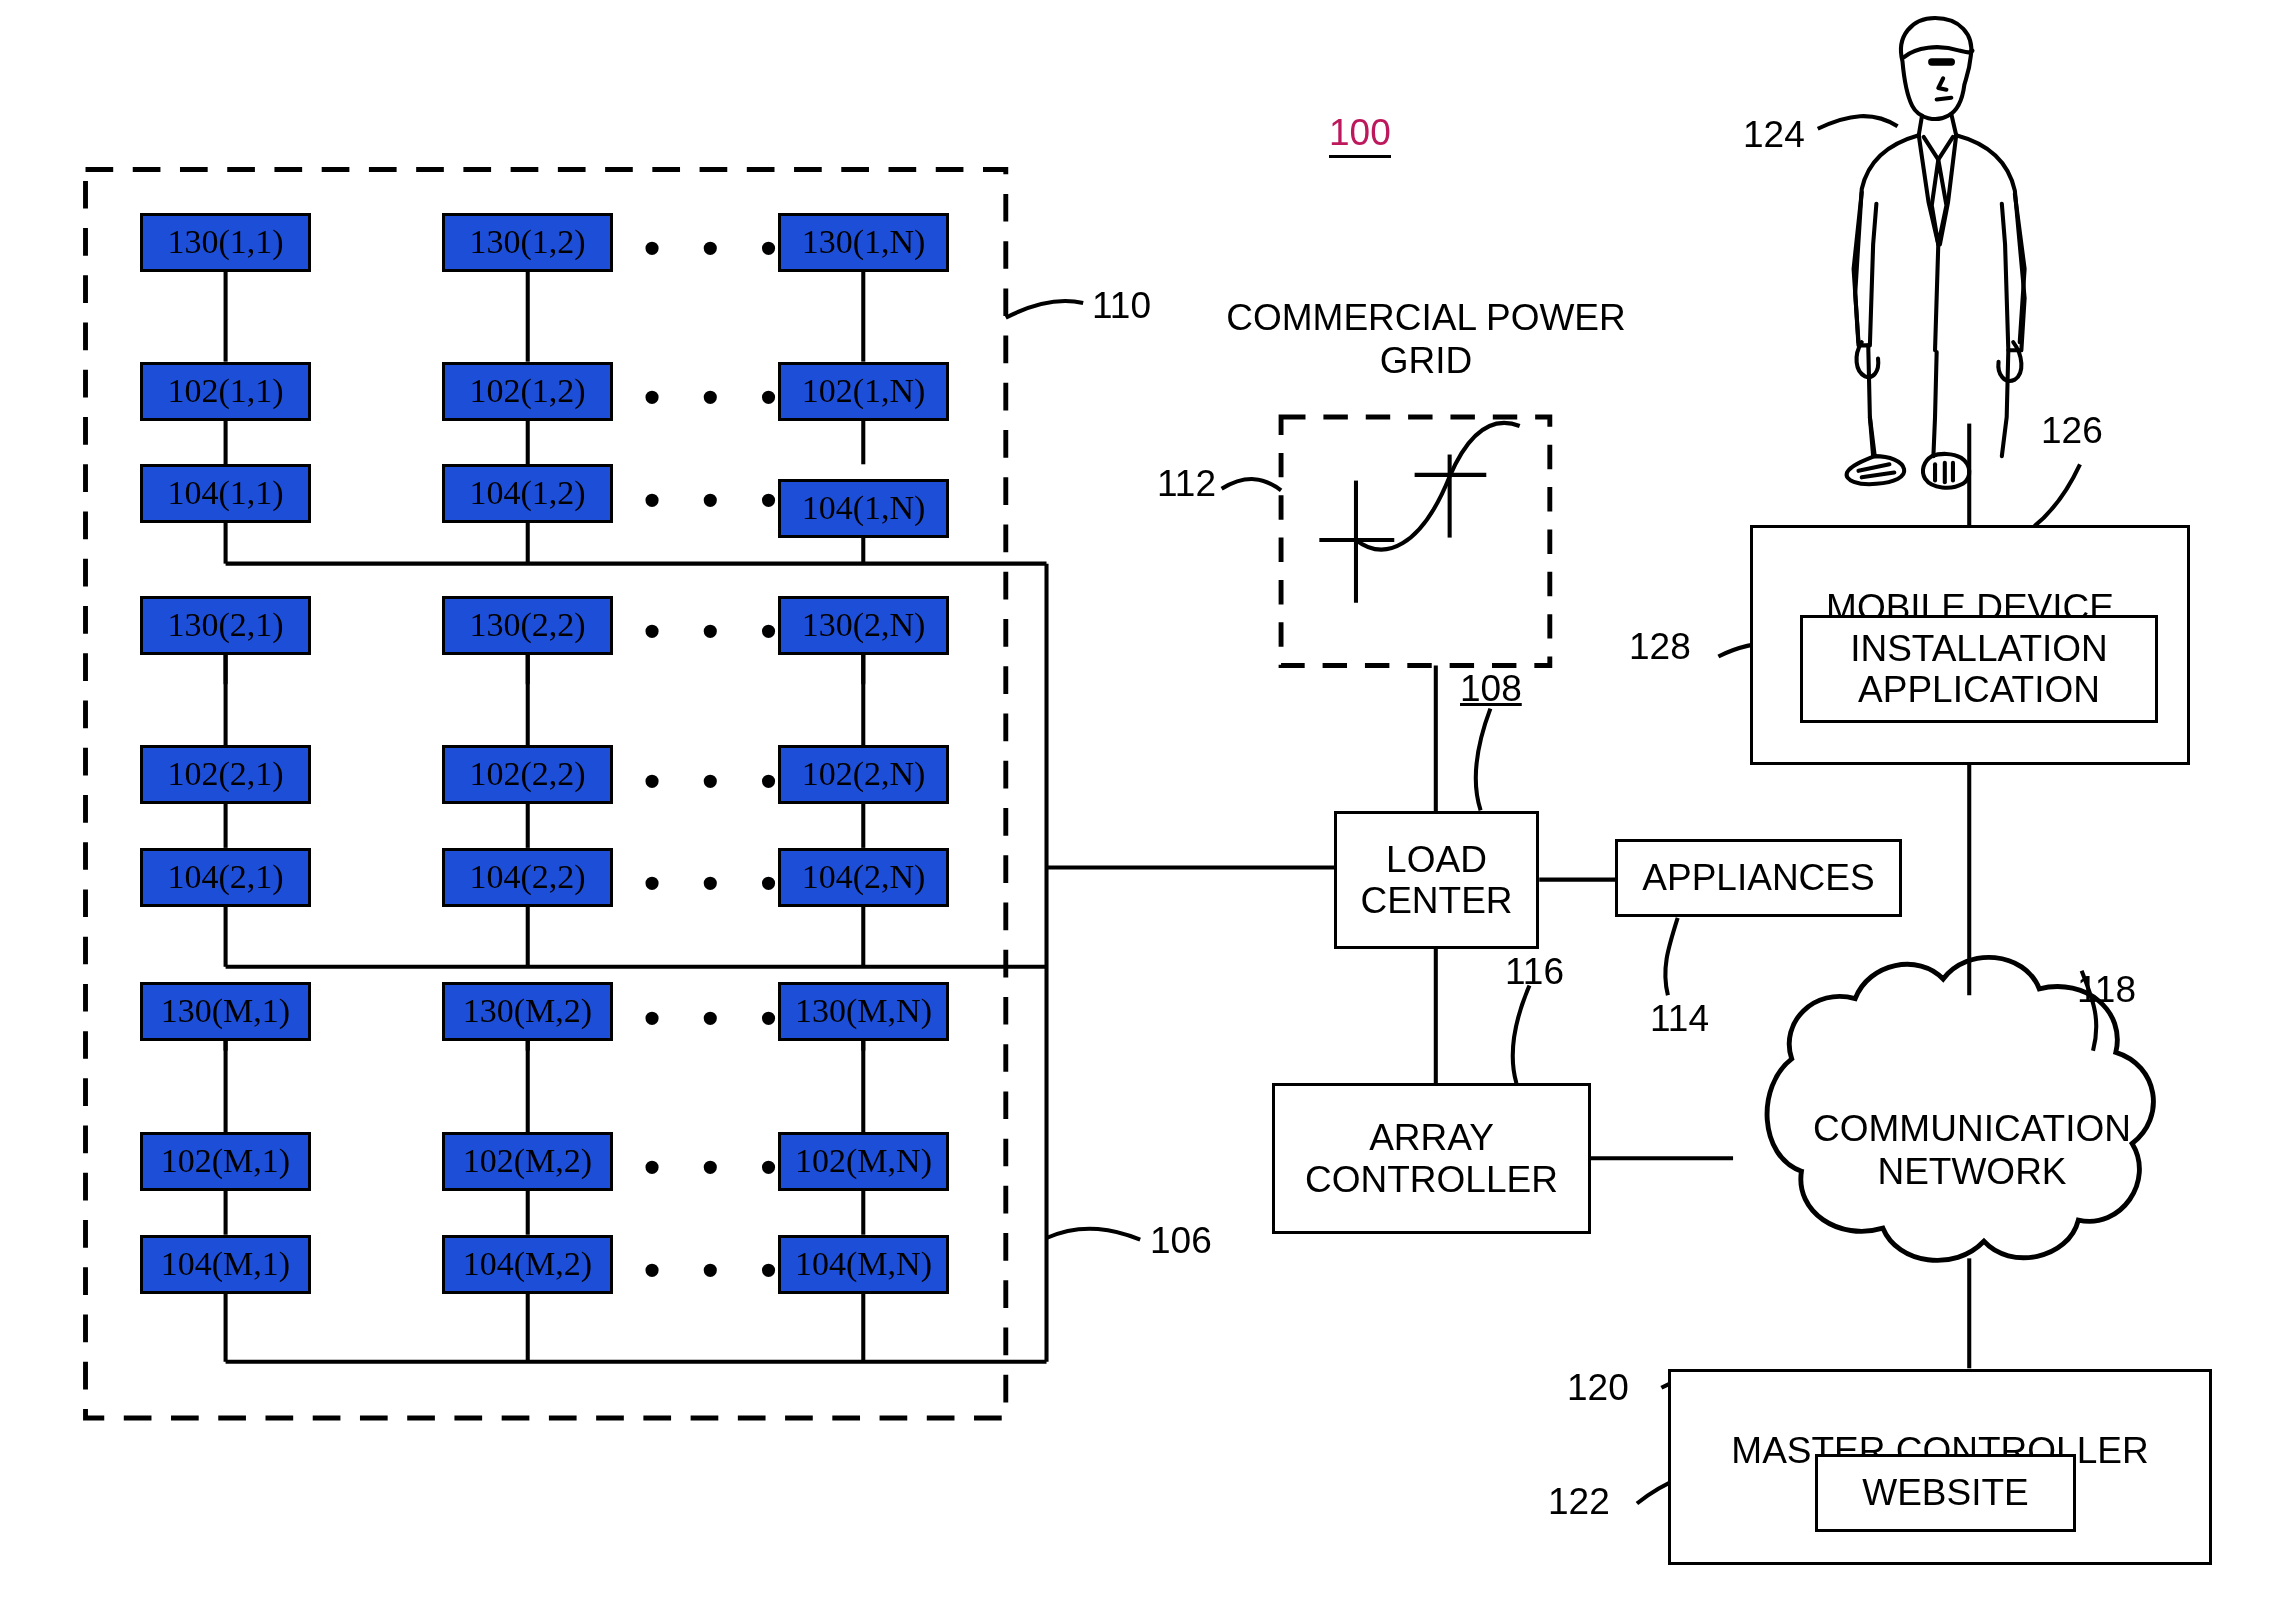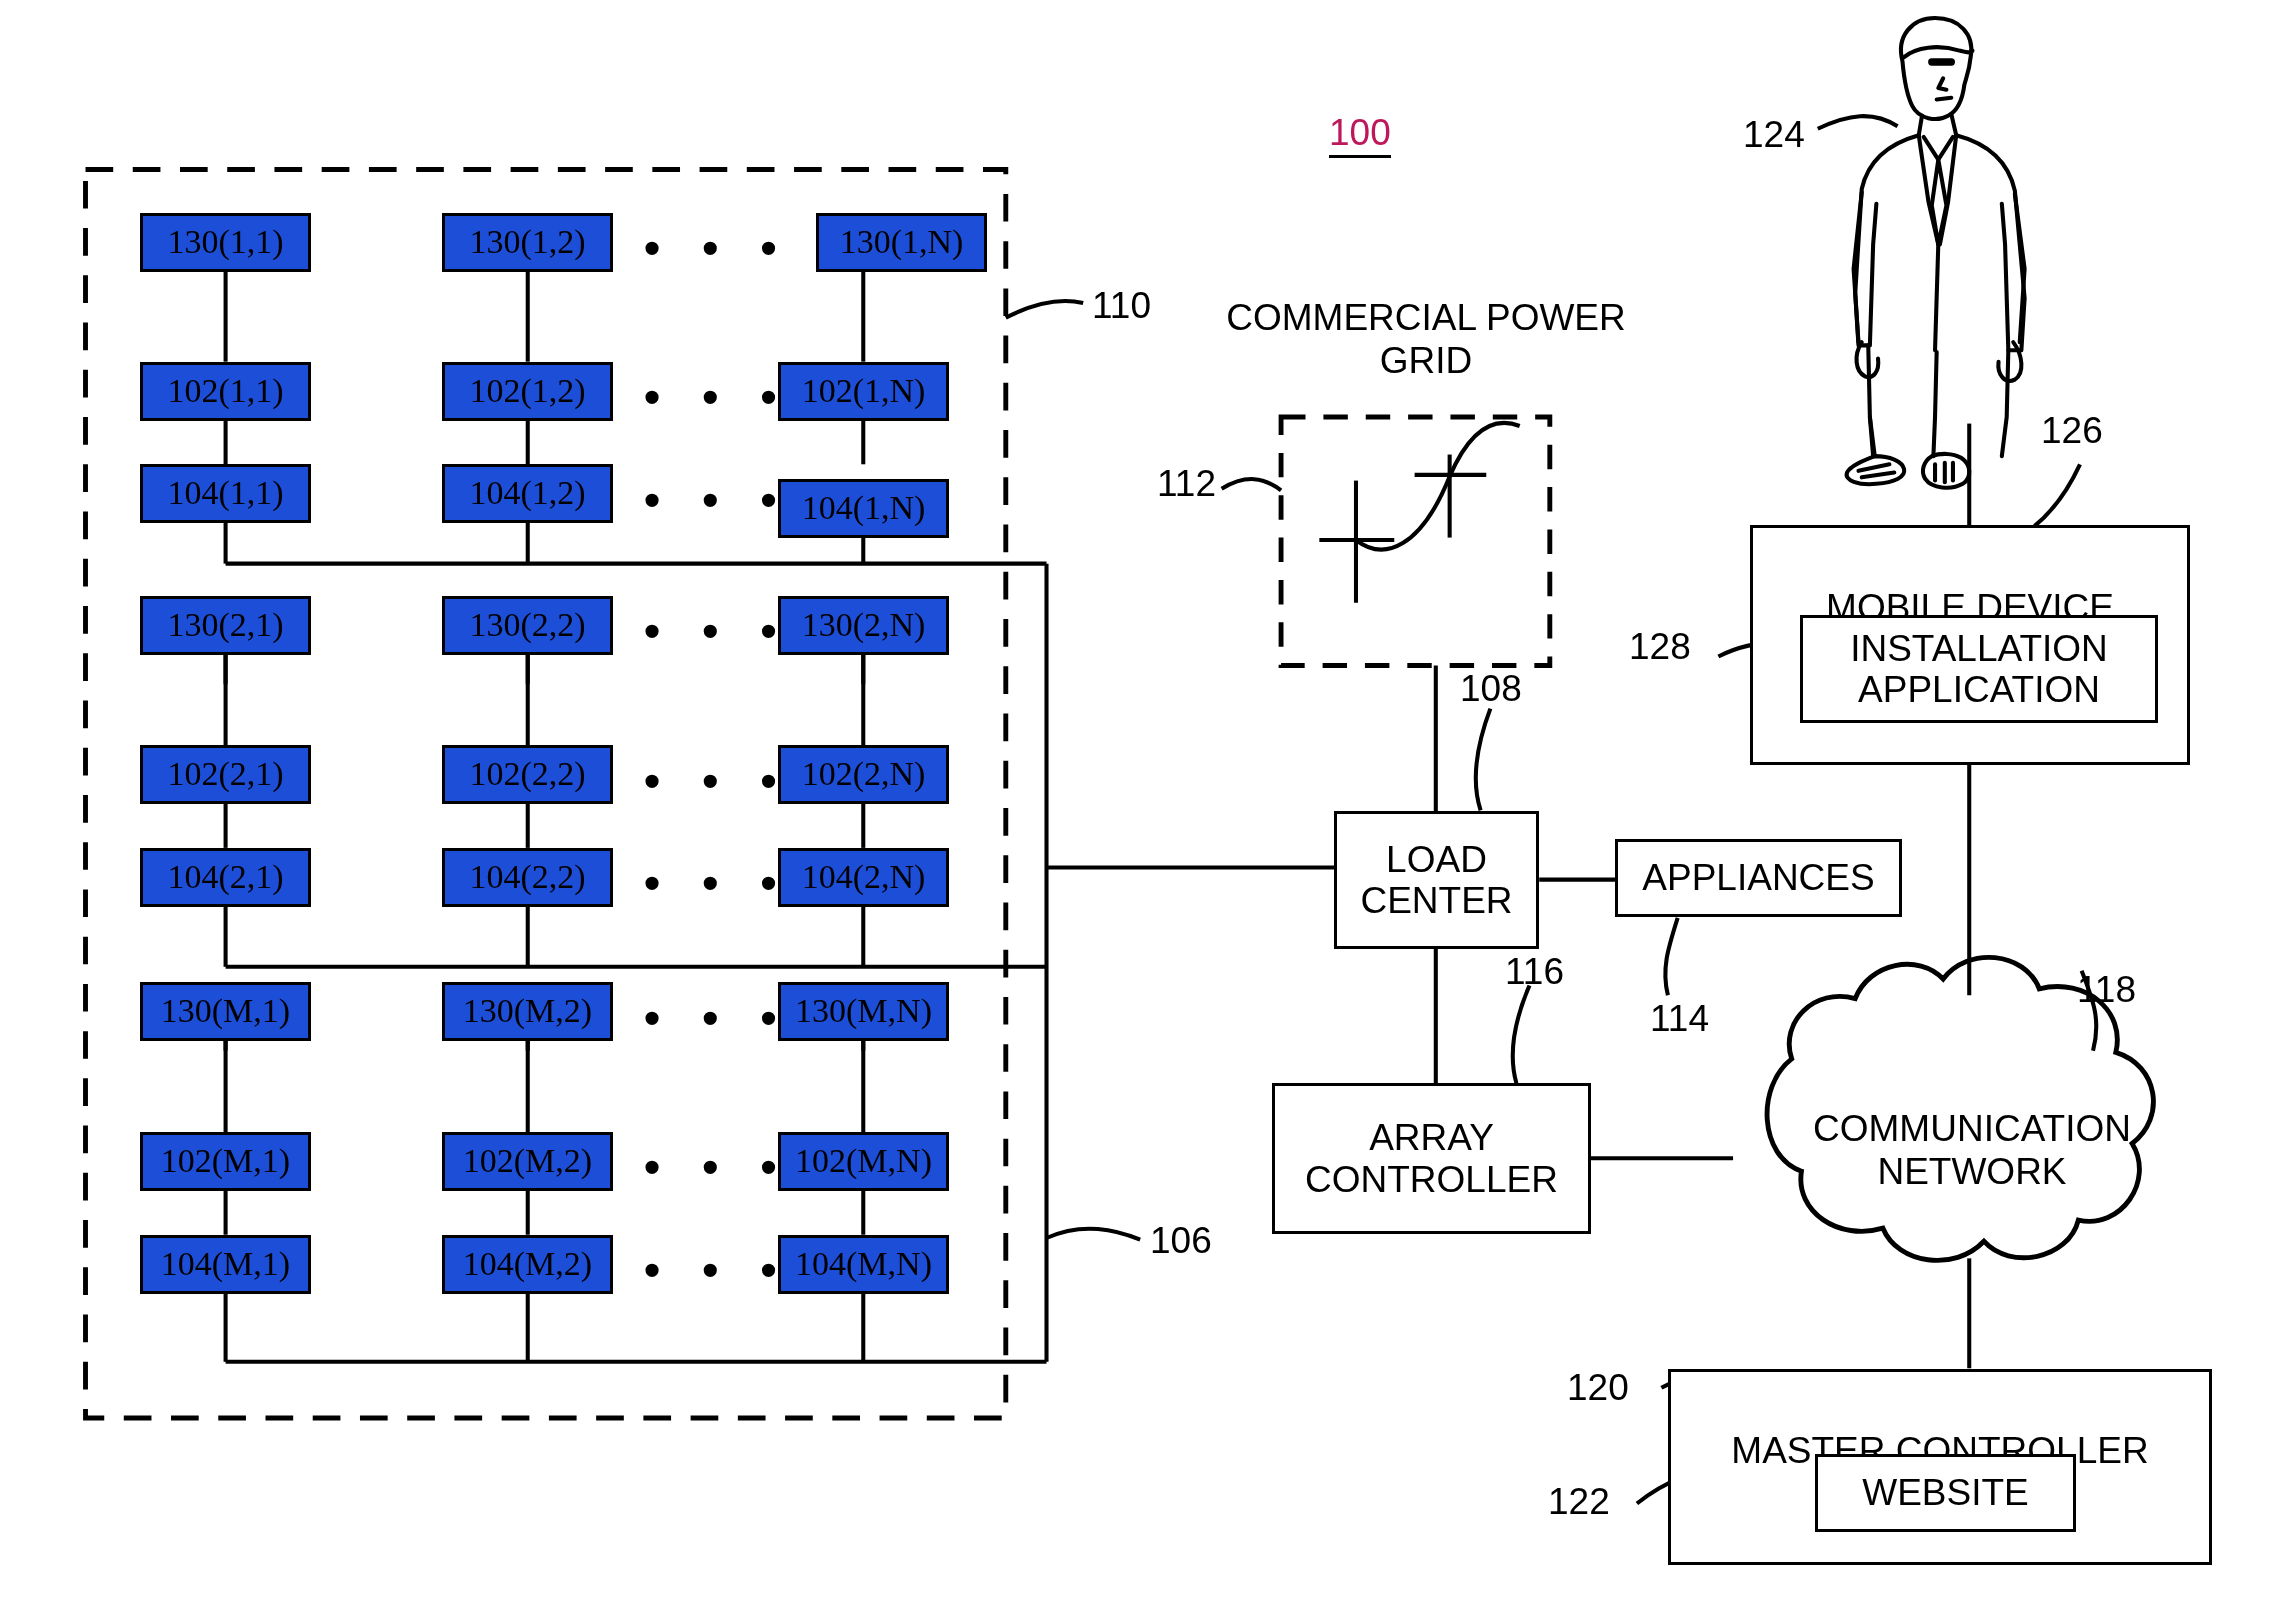--- a/index.html
+++ b/index.html
@@ -290,21 +290,21 @@
   <div class="fignum" style="left:1329px; top:112px;">100</div>
 
   <div class="node-box cell" style="left:140px; top:213px;">130(1,1)</div>
   <div class="node-box cell" style="left:140px; top:362px;">102(1,1)</div>
   <div class="node-box cell" style="left:140px; top:464px;">104(1,1)</div>
 
   <div class="node-box cell" style="left:442px; top:213px;">130(1,2)</div>
   <div class="node-box cell" style="left:442px; top:362px;">102(1,2)</div>
   <div class="node-box cell" style="left:442px; top:464px;">104(1,2)</div>
 
-  <div class="node-box cell" style="left:816px; top:213px;">130(1,N)</div>
+  <div class="node-box cell" style="left:778px; top:213px;">130(1,N)</div>
   <div class="node-box cell" style="left:778px; top:362px;">102(1,N)</div>
   <div class="node-box cell" style="left:778px; top:464px;margin-top:15px;">104(1,N)</div>
 
   <div class="dots" style="left:644px; top:225px;">• • •</div>
   <div class="dots" style="left:644px; top:374px;">• • •</div>
   <div class="dots" style="left:644px; top:477px;">• • •</div>
 
   <div class="node-box cell" style="left:140px; top:596px;">130(2,1)</div>
   <div class="node-box cell" style="left:140px; top:745px;">102(2,1)</div>
   <div class="node-box cell" style="left:140px; top:848px;">104(2,1)</div>
@@ -341,21 +341,21 @@
   <div class="ref" style="left:1150px; top:1220px;">106</div>
 
   <div class="caption" style="left:1214px; top:297px; width:424px;">COMMERCIAL POWER
 GRID</div>
   <div class="ref" style="left:1157px; top:463px;">112</div>
 
   <div class="big-box centerbox" style="left:1334px; top:811px; width:205px; height:138px;">
     <span class="bb-label">LOAD
 CENTER</span>
   </div>
-  <div class="ref" style="left:1460px; top:668px;">108</div>
+  <div class="ref" style="left:1460px; top:668px;text-decoration:underline;">108</div>
 
   <div class="big-box centerbox" style="left:1615px; top:839px; width:287px; height:78px;">
     <span class="bb-label">APPLIANCES</span>
   </div>
   <div class="ref" style="left:1650px; top:998px;">114</div>
 
   <div class="big-box centerbox" style="left:1272px; top:1083px; width:319px; height:151px;">
     <span class="bb-label">ARRAY
 CONTROLLER</span>
   </div>

